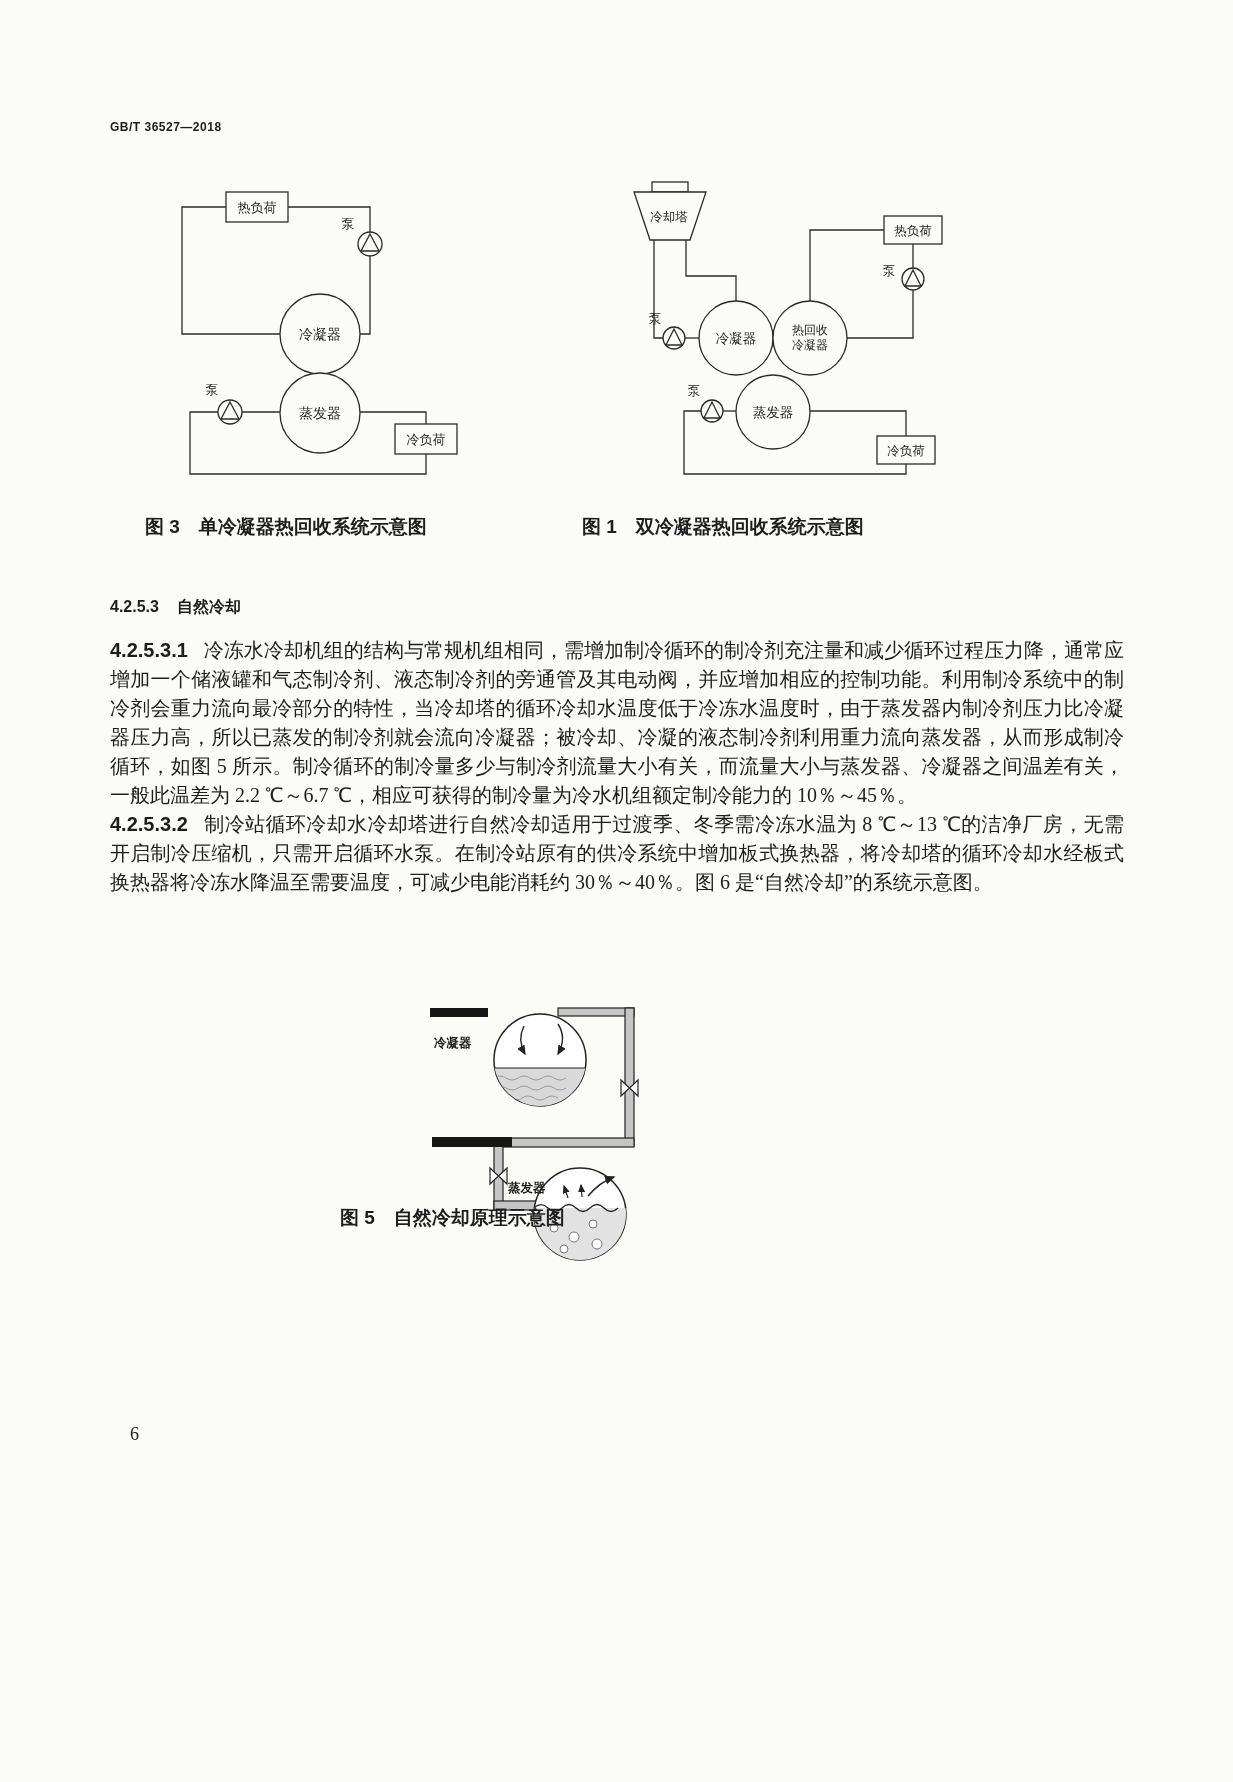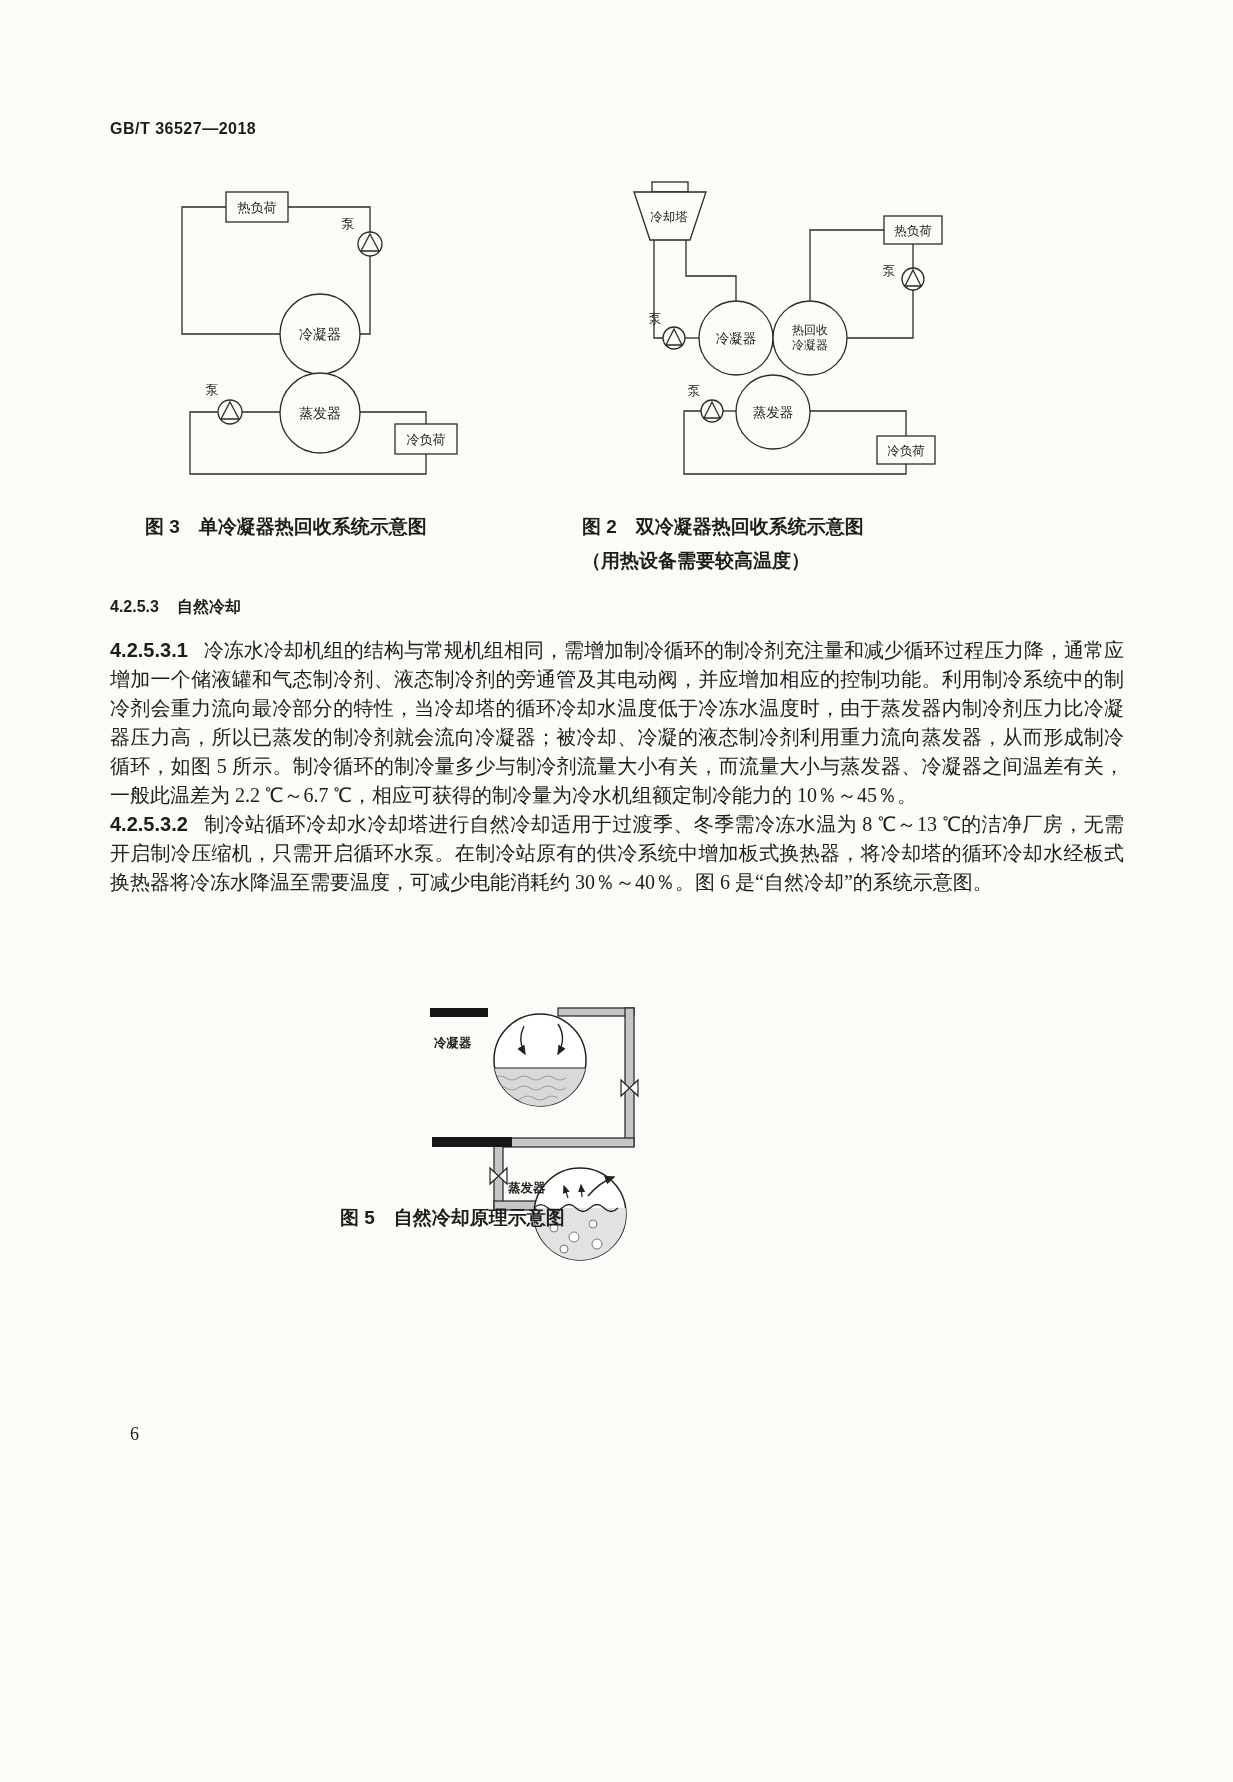--- a/index.html
+++ b/index.html
@@ -8,21 +8,21 @@
     width:1233px; height:1782px;
     margin:0 auto;
     background:#fbfbf8;
     font-family:"Liberation Serif", serif;
     color:#1d1d1d;
     overflow:hidden;
   }
   .doc-number {
     position:absolute; left:110px; top:120px;
     font-family:"Liberation Sans", sans-serif;
-    font-weight:bold; font-size:16px; letter-spacing:0.5px;
+    font-weight:bold; font-size:12px; letter-spacing:0.5px;
   }
   .fig { position:absolute; }
   .caption {
     position:absolute; 
     font-family:"Liberation Sans", sans-serif;
     font-weight:bold; font-size:19px; line-height:34px;
   }
   .textblock {
     position:absolute; left:110px; top:592px; width:1014px;
     font-size:20px; line-height:29px; text-align:justify;
@@ -115,22 +115,21 @@
       <text x="59" y="147">泵</text>
       <text x="98" y="219">泵</text>
       <text x="310" y="279">冷负荷</text>
     </g>
   </svg>
 
   <div class="caption" style="left:145px; top:510px; width:360px;">
     <div>图 3　单冷凝器热回收系统示意图</div>
   </div>
   <div class="caption" style="left:582px; top:510px; width:360px;">
-    <div>图 2　双冷凝器热回收系统示意图</div>
-    <div>（用热设备需要较高温度）</div>
+    <div>图 1　双冷凝器热回收系统示意图</div>
   </div>
 
   <div class="textblock">
     <h3 class="heading">
       <span class="h-num">4.2.5.3</span><span>自然冷却</span>
     </h3>
     <p class="body-para">
       <span class="para-num">4.2.5.3.1</span><span>冷冻水冷却机组的结构与常规机组相同，需增加制冷循环的制冷剂充注量和减少循环过程压力降，通常应增加一个储液罐和气态制冷剂、液态制冷剂的旁通管及其电动阀，并应增加相应的控制功能。利用制冷系统中的制冷剂会重力流向最冷部分的特性，当冷却塔的循环冷却水温度低于冷冻水温度时，由于蒸发器内制冷剂压力比冷凝器压力高，所以已蒸发的制冷剂就会流向冷凝器；被冷却、冷凝的液态制冷剂利用重力流向蒸发器，从而形成制冷循环，如图 5 所示。制冷循环的制冷量多少与制冷剂流量大小有关，而流量大小与蒸发器、冷凝器之间温差有关，一般此温差为 2.2 ℃～6.7 ℃，相应可获得的制冷量为冷水机组额定制冷能力的 10％～45％。</span>
     </p>
     <p class="body-para">

